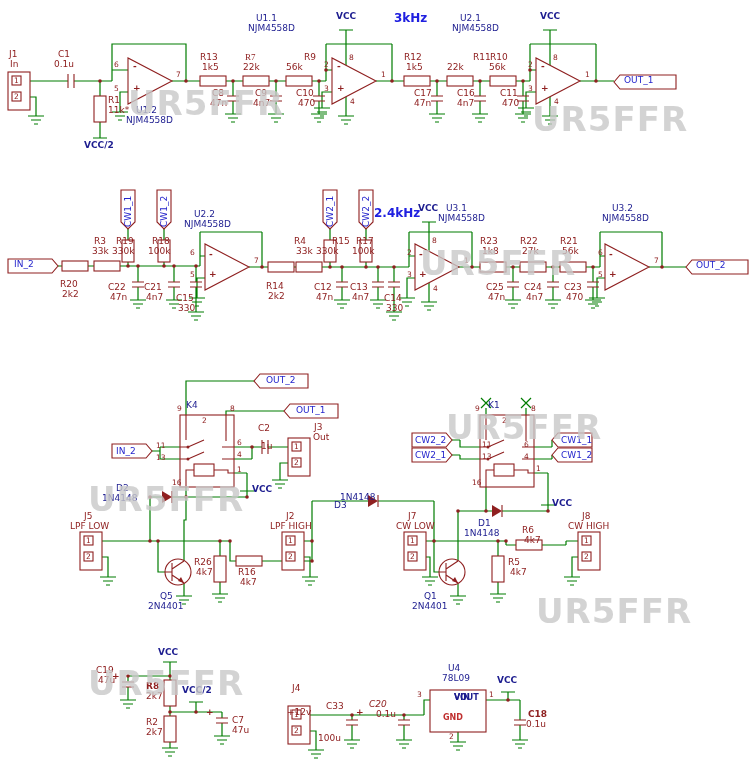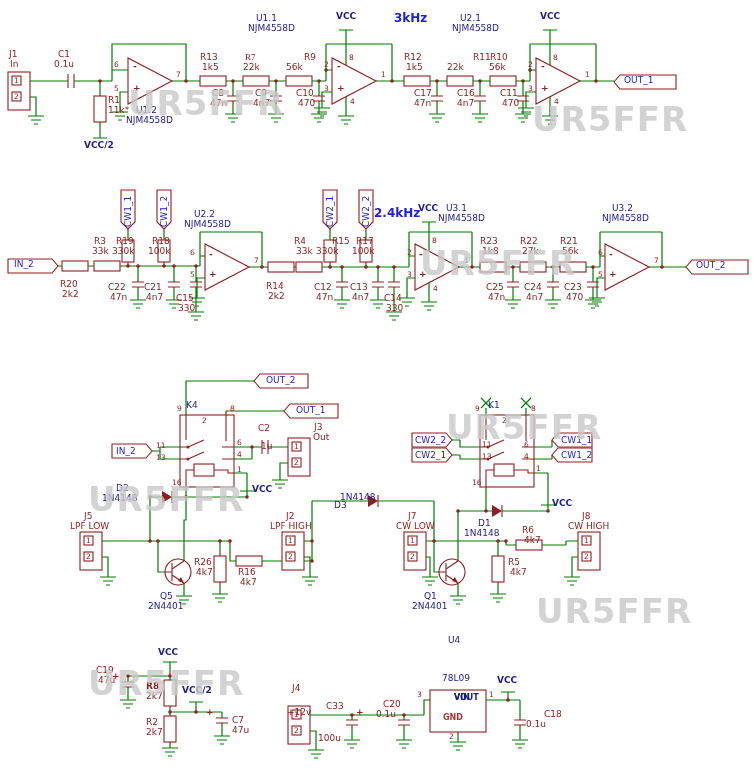--- a/index.html
+++ b/index.html
@@ -484,32 +484,32 @@
       <span class="t m" style="left: 232px; top: 716px;">C7</span>
       <span class="t m" style="left: 232px; top: 726px;">47u</span>
       <span class="t s" style="left: 206px; top: 708px;">+</span>
       <span class="t m" style="left: 292px; top: 684px;">J4</span>
       <span class="t m" style="left: 287px; top: 708px;">+12v</span>
       <span class="t p" style="left: 294px; top: 711px;">1</span>
       <span class="t p" style="left: 294px; top: 727px;">2</span>
       <span class="t m" style="left: 326px; top: 702px;">C33</span>
       <span class="t m" style="left: 318px; top: 734px;">100u</span>
       <span class="t s" style="left: 356px; top: 708px;">+</span>
-      <span class="t m" style="left: 383px; top: 700px;">C20</span>
+      <span class="t m" style="left: 369px; top: 700px; font-style: italic;">C20</span>
       <span class="t m" style="left: 376px; top: 710px;">0.1u</span>
-      <span class="t nv" style="left: 448px; top: 636px;">U4</span>
+      <span class="t nv" style="left: 448px; top: 664px;">U4</span>
       <span class="t nv" style="left: 442px; top: 674px;">78L09</span>
       <span class="t ic" style="left: 454px; top: 694px;">VIN</span>
       <span class="t ic" style="left: 454px; top: 694px;">VOUT</span>
       <span class="t icg" style="left: 443px; top: 714px;">GND</span>
       <span class="t p" style="left: 417px; top: 691px;">3</span>
       <span class="t p" style="left: 489px; top: 691px;">1</span>
       <span class="t p" style="left: 449px; top: 733px;">2</span>
       <span class="t v" style="left: 497px; top: 676px;">VCC</span>
-      <span class="t m" style="left: 544px; top: 710px;">C18</span>
+      <span class="t m" style="left: 528px; top: 710px; font-weight: bold;">C18</span>
       <span class="t m" style="left: 526px; top: 720px;">0.1u</span>
       <span class="t wm" style="left: 128px; top: 86px;">UR5FFR</span>
       <span class="t wm" style="left: 532px; top: 102px;">UR5FFR</span>
       <span class="t wm" style="left: 420px; top: 246px;">UR5FFR</span>
       <span class="t wm" style="left: 88px; top: 482px;">UR5FFR</span>
       <span class="t wm" style="left: 446px; top: 410px;">UR5FFR</span>
       <span class="t wm" style="left: 536px; top: 594px;">UR5FFR</span>
       <span class="t wm" style="left: 88px; top: 666px;">UR5FFR</span>
     </div>
 </div>

